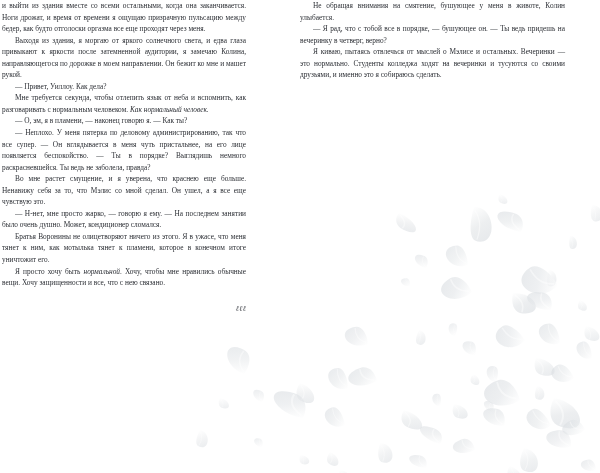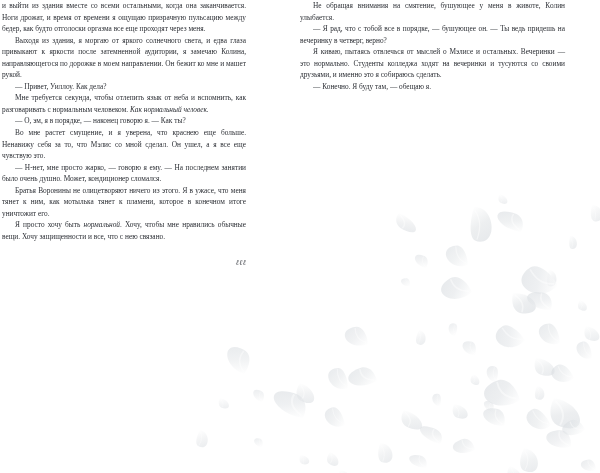--- a/index.html
+++ b/index.html
@@ -589,31 +589,31 @@
         <path d="M 1.28 1.2000000000000002 Q 8.8 4.5600000000000005 7.04 11.040000000000001" fill="none" stroke="#ffffff" stroke-width="0.96" opacity="0.36"></path>
       </g>
     </svg>
 
   <div class="page-col" id="left-col">
     <div id="left-paras">
         <p class="para cont"><span>и выйти из здания вместе со всеми остальными, когда она заканчивается. Ноги дрожат, и время от времени я ощущаю призрачную пульсацию между бедер, как будто отголоски оргазма все еще проходят через меня.</span></p>
         <p class="para"><span>Выходя из здания, я моргаю от яркого солнечного света, и едва глаза привыкают к яркости после затемненной аудитории, я замечаю Колина, направляющегося по дорожке в моем направлении. Он бежит ко мне и машет рукой.</span></p>
         <p class="para"><span>— Привет, Уиллоу. Как дела?</span></p>
         <p class="para"><span>Мне требуется секунда, чтобы отлепить язык от неба и вспомнить, как разговаривать с нормальным человеком. </span><span class="em">Как нормальный человек.</span></p>
-        <p class="para"><span>— О, эм, я в порядке, — наконец говорю я. — Как ты?</span></p>
+        <p class="para"><span>— О, эм, я в пламени, — наконец говорю я. — Как ты?</span></p>
+        <p class="para"><span>— Неплохо. У меня пятерка по деловому администрированию, так что все супер. — Он вглядывается в меня чуть пристальнее, на его лице появляется беспокойство. — Ты в порядке? Выглядишь немного раскрасневшейся. Ты ведь не заболела, правда?</span></p>
         <p class="para"><span>Во мне растет смущение, и я уверена, что краснею еще больше. Ненавижу себя за то, что Мэлис со мной сделал. Он ушел, а я все еще чувствую это.</span></p>
         <p class="para"><span>— Н-нет, мне просто жарко, — говорю я ему. — На последнем занятии было очень душно. Может, кондиционер сломался.</span></p>
         <p class="para"><span>Братья Воронины не олицетворяют ничего из этого. Я в ужасе, что меня тянет к ним, как мотылька тянет к пламени, которое в конечном итоге уничтожит его.</span></p>
         <p class="para"><span>Я просто хочу быть </span><span class="em">нормальной</span><span>. Хочу, чтобы мне нравились обычные вещи. Хочу защищенности и все, что с нею связано.</span></p>
       </div>
     <p class="ornament">ℓℓℓ</p>
   </div>
 
   <div class="page-col" id="right-col">
     <div id="right-paras">
         <p class="para"><span>Не обращая внимания на смятение, бушующее у меня в животе, Колин улыбается.</span></p>
         <p class="para"><span>— Я рад, что с тобой все в порядке, — бушующее он. — Ты ведь придешь на вечеринку в четверг, верно?</span></p>
         <p class="para"><span>Я киваю, пытаясь отвлечься от мыслей о Мэлисе и остальных. Вечеринки — это нормально. Студенты колледжа ходят на вечеринки и тусуются со своими друзьями, и именно это я собираюсь сделать.</span></p>
-        <p class="para"><span>— Конечно. Я буду там, — обещаю я.</span></p>
       </div>
   </div>
 
 </div>
 
 </body></html>

